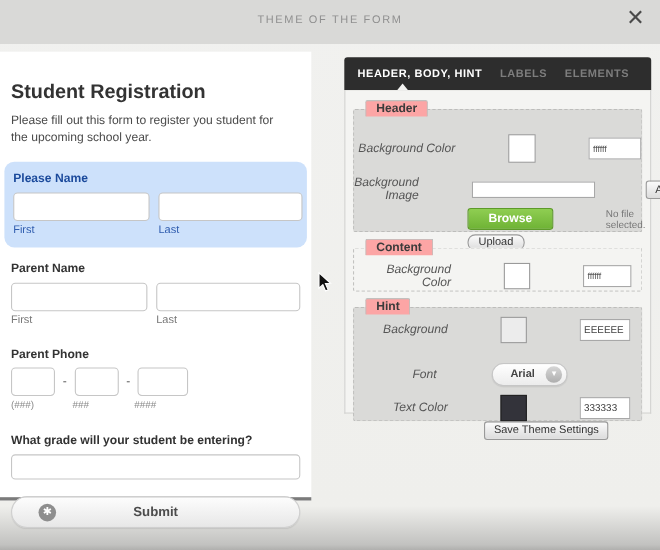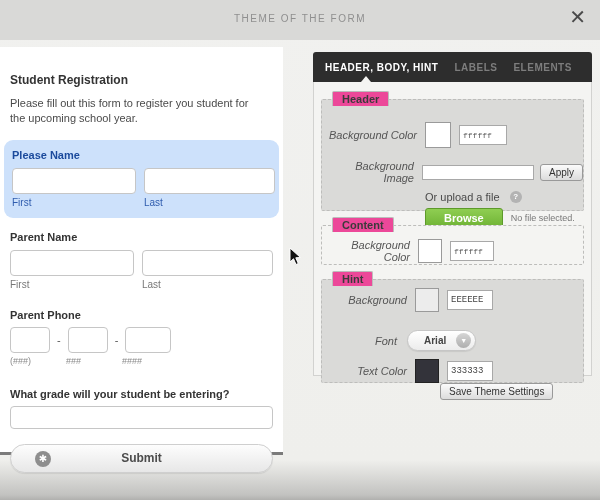--- a/index.html
+++ b/index.html
@@ -8,21 +8,21 @@
     font-family:"Liberation Sans", sans-serif;
     background:linear-gradient(#f1f1ef 0%, #efefec 92%, #c2c2c0 99%, #b0b0ae 100%);
     position:relative;
   }
   
   .topbar{position:absolute;left:0;top:0;width:600px;height:40px;background:#d9d9d7;}
   .topbar-title{position:absolute;left:0;right:0;top:13px;text-align:center;font-size:10px;letter-spacing:1.5px;color:#8f8f8f;}
   .close-x{position:absolute;right:14px;top:7px;font-size:20px;color:#4a4a4a;cursor:pointer;line-height:1;font-weight:300;}
   
   .form-panel{position:absolute;left:0;top:47px;width:283px;height:408px;background:#ffffff;border-bottom:3px solid #7b7b7b;padding:0 10px;}
-  .form-title{margin-top:26px;font-size:12px;font-weight:bold;color:#333;}
+  .form-title{margin-top:26px;font-size:18px;font-weight:bold;color:#333;}
   .form-desc{margin-top:9px;font-size:11px;color:#4a4a4a;line-height:1.35;width:252px;}
   .section-highlight{margin:14px -6px 0;background:#cde1fb;border-radius:9px;padding:9px 8px 10px;}
   .q-label{font-size:11px;font-weight:bold;color:#333;}
   .q-label.blue{color:#1b4a9c;}
   .name-row{display:flex;gap:8px;margin-top:7px;}
   .tb{background:#fff;border:1px solid #c6c6c6;border-radius:4px;height:26px;}
   .tb.first{width:124px;} .tb.last{width:131px;}
   .sub-row{display:flex;margin-top:3px;font-size:10px;}
   .sub-row .s1{width:132px;} 
   .sub-blue{color:#2f5cae;} .sub-gray{color:#777;}
@@ -46,26 +46,26 @@
     display:flex;align-items:center;padding:0 12px;gap:16px;}
   .tab{font-size:10px;font-weight:bold;letter-spacing:.5px;color:#7d7d7d;cursor:pointer;white-space:nowrap;}
   .tab.active{color:#fff;}
   .tab-caret{position:absolute;left:48px;bottom:0;width:0;height:0;border-left:5px solid transparent;border-right:5px solid transparent;border-bottom:6px solid #f4f4f2;}
   .theme-body{position:absolute;left:313px;top:82px;width:279px;height:294px;background:#f4f4f2;border:1px solid #d2d2d0;border-top:none;padding:4px 7px;}
   .fieldset{position:relative;border:1px dashed #bdbdbb;background:#dadad8;border-radius:2px;}
   .fieldset.light{background:#f4f4f2;}
   .fs-header{margin-top:13px;height:112px;}
   .fs-content{margin-top:14px;height:40px;}
   .fs-hint{margin-top:14px;height:104px;}
-  .fs-legend{position:absolute;top:-9px;left:10px;background:#ec4899;border:1px solid #bdbdbb;border-bottom:none;
+  .fs-legend{position:absolute;top:-9px;left:10px;background:#fca5a5;border:1px solid #bdbdbb;border-bottom:none;
     padding:1px 9px;font-size:11px;font-weight:bold;color:#3b3b3b;border-radius:2px 2px 0 0;}
-  .row{display:flex;align-items:center;}
+  .row{display:flex;align-items:center;gap:40px;}
   .lbl{font-size:11px;font-style:italic;color:#555;text-align:right;}
   .swatch{border:1px solid #9a9a9a;background:#fff;cursor:pointer;}
-  .hexbox{border:1px solid #a8a8a8;background:#fff;font-family:Liberation Mono, monospace;font-size:8px;color:#555;padding:9px 3px;}
+  .hexbox{border:1px solid #a8a8a8;background:#fff;font-family:Liberation Sans, sans-serif;font-size:8px;color:#555;padding:9px 3px;}
   .r-bgcolor{margin-top:22px;}
   .r-bgcolor .lbl{width:95px;margin-right:8px;}
   .r-bgcolor .swatch{width:26px;height:26px;margin-right:8px;}
   .r-bgcolor .hexbox{width:48px;height:15px;}
   .r-bgimage{margin-top:12px;}
   .r-bgimage .lbl{width:95px;margin-right:8px;}
   .imgbox{width:112px;height:15px;border:1px solid #a8a8a8;background:#fff;margin-right:6px;}
   .btn{border:1px solid #999;background:linear-gradient(#fbfbfb,#dcdcdc);font-size:10px;color:#333;
     padding:2px 8px;border-radius:3px;cursor:pointer;font-family:"Liberation Sans",sans-serif;}
   .r-upload-text{margin-top:7px;margin-left:103px;font-size:11px;color:#4a4a4a;align-items:center;}
@@ -174,24 +174,20 @@
     <div class="row r-bgcolor">
       <span class="lbl">Background Color</span>
       <span class="swatch"></span>
       <input class="hexbox" value="ffffff" style="">
     </div>
     <div class="row r-bgimage">
       <span class="lbl">Background Image</span>
       <input class="imgbox" style="">
       <button class="btn">Apply</button>
     </div>
-    <div class="row r-upload-text">
-      <span>Or upload a file</span>
-      <span class="info-ico">?</span>
-    </div>
     <div class="row r-browse">
       <button class="browse-btn">Browse</button>
       <span class="no-file">No file selected.</span>
     </div>
     <div class="row r-uploadbtn">
       <button class="btn upload-btn">Upload</button>
     </div>
   </div>
 
   <div class="fieldset light fs-content">

